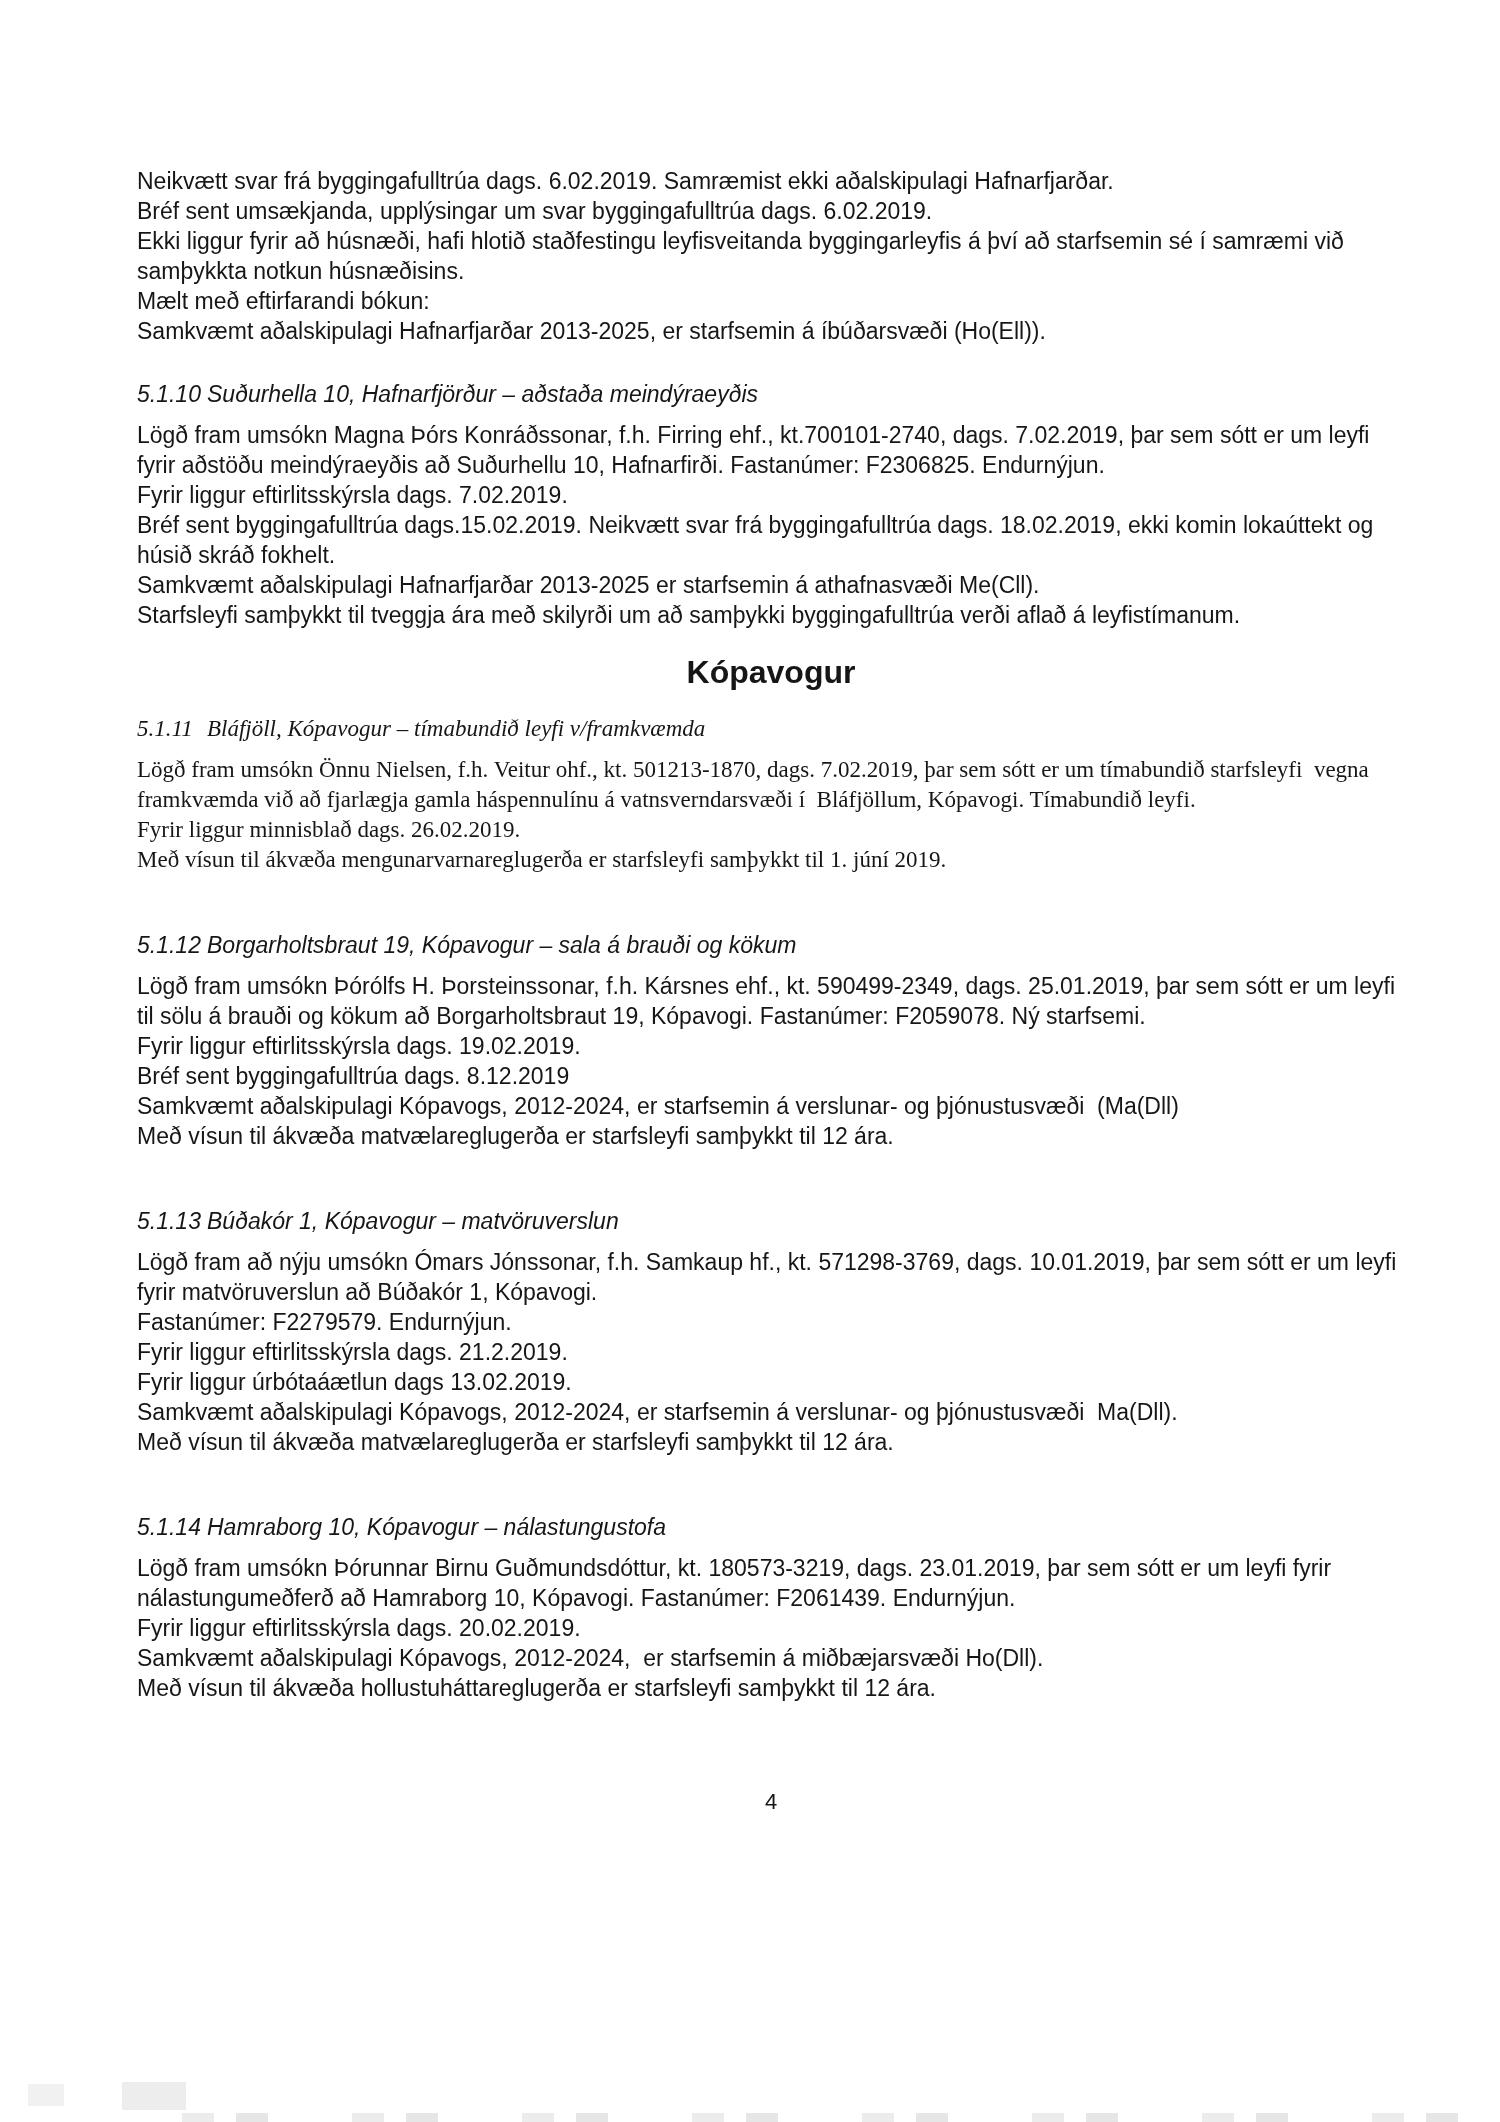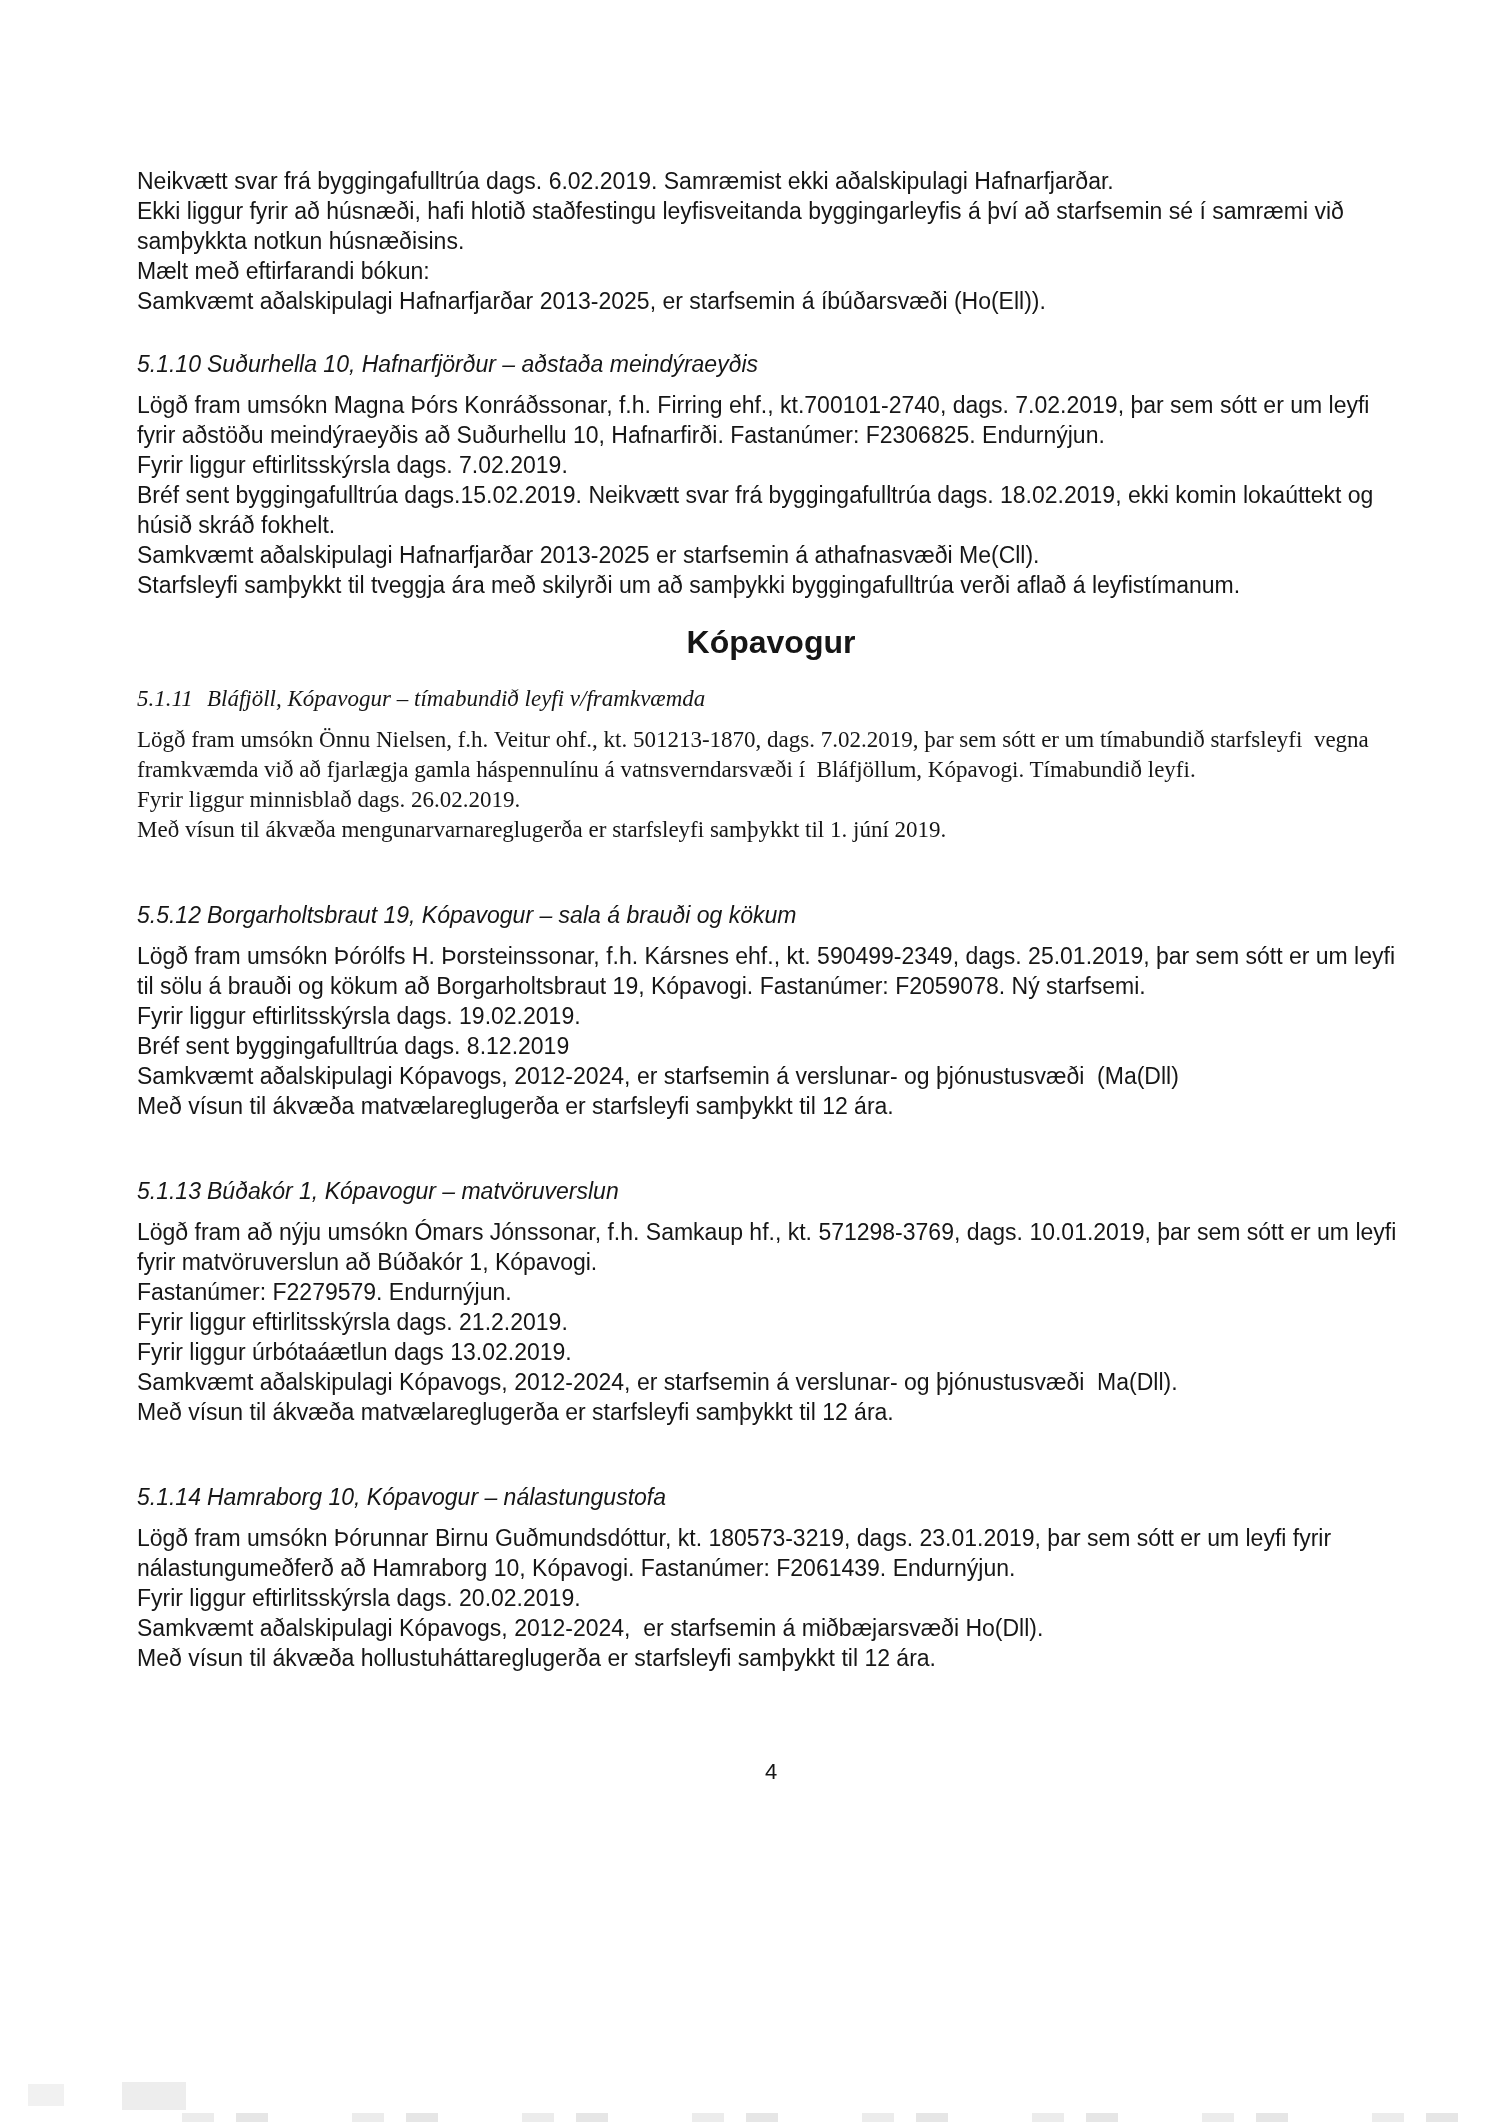--- a/index.html
+++ b/index.html
@@ -90,20 +90,21 @@
     );
   }
 </style>
 </head>
 <body>
 
 <div class="page">
 
   <div class="intro">
     <p class="para">Neikvætt svar frá byggingafulltrúa dags. 6.02.2019. Samræmist ekki aðalskipulagi Hafnarfjarðar.</p>
+    <p class="para">Bréf sent umsækjanda, upplýsingar um svar byggingafulltrúa dags. 6.02.2019.</p>
     <p class="para">Ekki liggur fyrir að húsnæði, hafi hlotið staðfestingu leyfisveitanda byggingarleyfis á því að starfsemin sé í samræmi við samþykkta notkun húsnæðisins.</p>
     <p class="para">Mælt með eftirfarandi bókun:</p>
     <p class="para">Samkvæmt aðalskipulagi Hafnarfjarðar 2013-2025, er starfsemin á íbúðarsvæði (Ho(Ell)).</p>
   </div>
 
   <div class="section gap-sm">
     <div class="sec-head">
       <span class="sec-num">5.1.10</span>
       <span class="sec-title">Suðurhella 10, Hafnarfjörður – aðstaða meindýraeyðis</span>
     </div>
@@ -121,21 +122,21 @@
       <span class="sec-num">5.1.11</span>
       <span class="sec-title">Bláfjöll, Kópavogur – tímabundið leyfi v/framkvæmda</span>
     </div>
     <p class="para">Lögð fram umsókn Önnu Nielsen, f.h. Veitur ohf., kt. 501213-1870, dags. 7.02.2019, þar sem sótt er um tímabundið starfsleyfi  vegna framkvæmda við að fjarlægja gamla háspennulínu á vatnsverndarsvæði í  Bláfjöllum, Kópavogi. Tímabundið leyfi.</p>
     <p class="para">Fyrir liggur minnisblað dags. 26.02.2019.</p>
     <p class="para">Með vísun til ákvæða mengunarvarnareglugerða er starfsleyfi samþykkt til 1. júní 2019.</p>
   </div>
 
   <div class="section gap-lg">
     <div class="sec-head">
-      <span class="sec-num">5.5.12</span>
+      <span class="sec-num">5.1.12</span>
       <span class="sec-title">Borgarholtsbraut 19, Kópavogur – sala á brauði og kökum</span>
     </div>
     <p class="para">Lögð fram umsókn Þórólfs H. Þorsteinssonar, f.h. Kársnes ehf., kt. 590499-2349, dags. 25.01.2019, þar sem sótt er um leyfi til sölu á brauði og kökum að Borgarholtsbraut 19, Kópavogi. Fastanúmer: F2059078. Ný starfsemi.</p>
     <p class="para">Fyrir liggur eftirlitsskýrsla dags. 19.02.2019.</p>
     <p class="para">Bréf sent byggingafulltrúa dags. 8.12.2019</p>
     <p class="para">Samkvæmt aðalskipulagi Kópavogs, 2012-2024, er starfsemin á verslunar- og þjónustusvæði  (Ma(Dll)</p>
     <p class="para">Með vísun til ákvæða matvælareglugerða er starfsleyfi samþykkt til 12 ára.</p>
   </div>
 
   <div class="section gap-lg">

